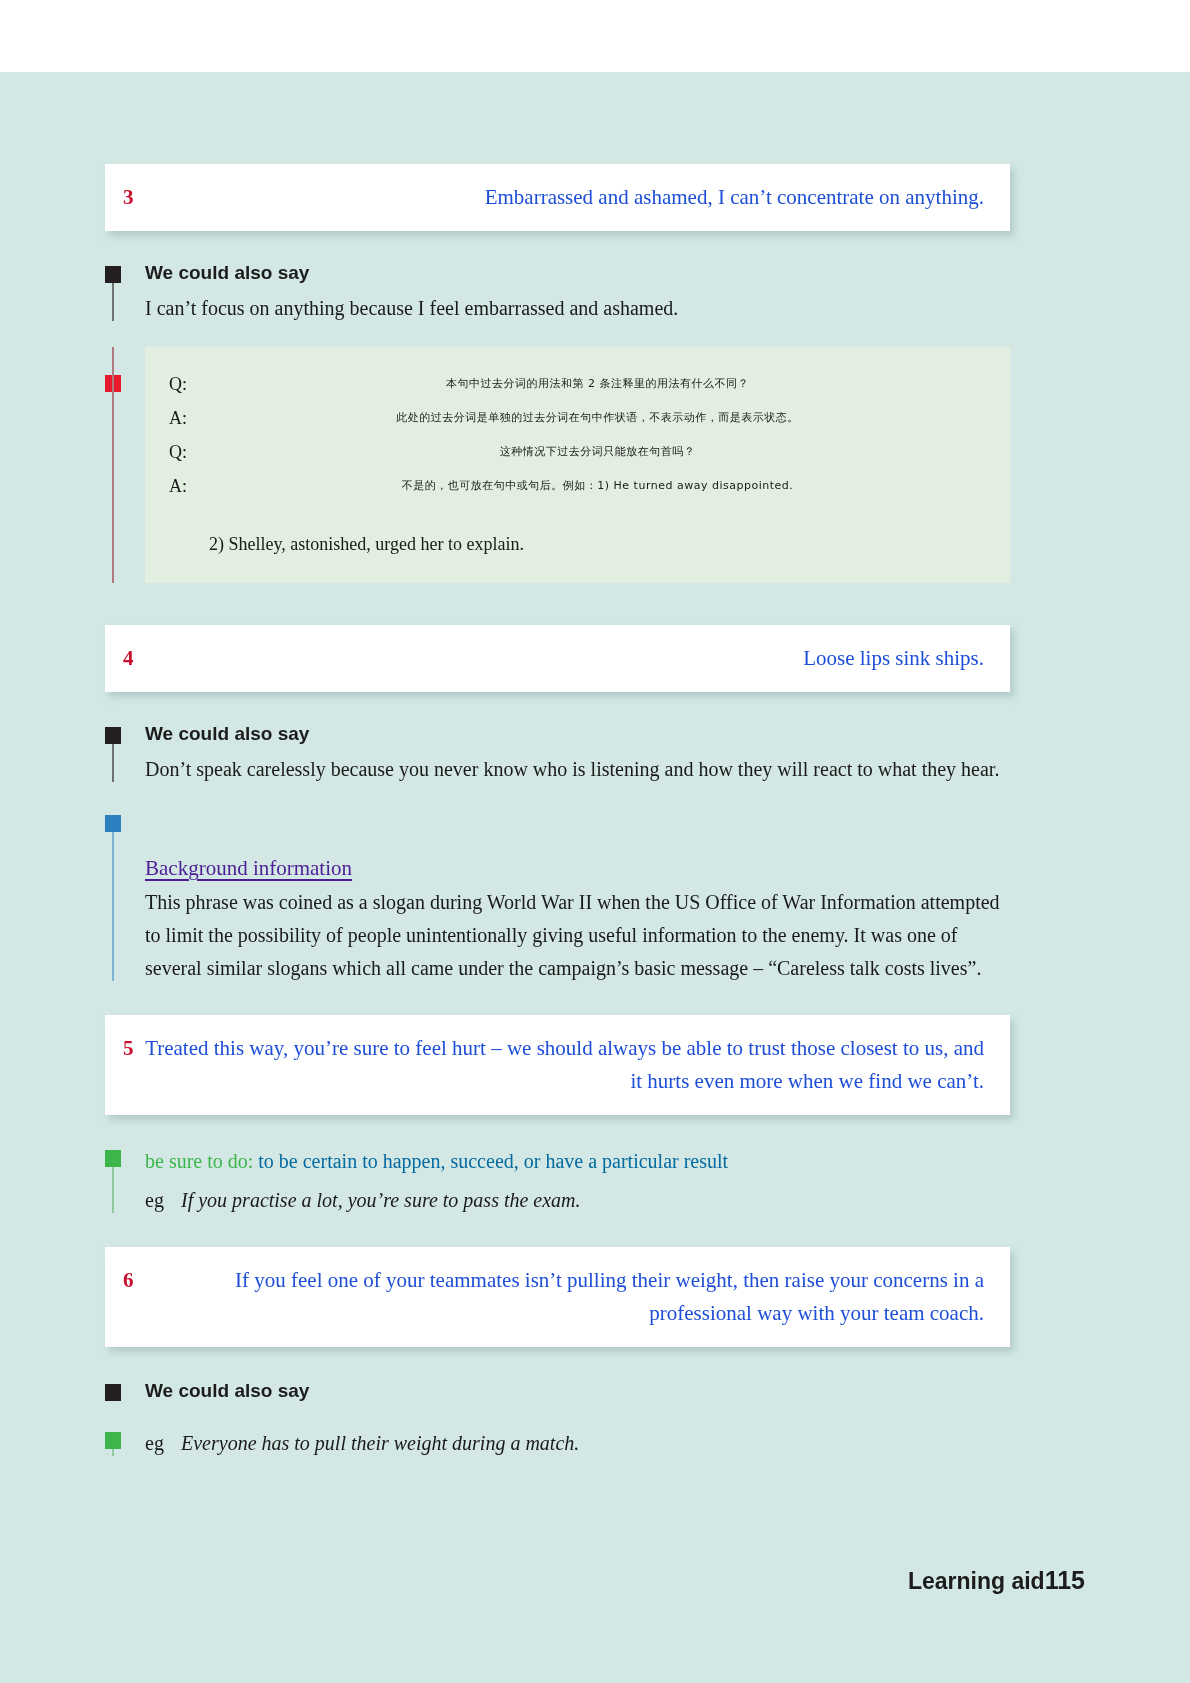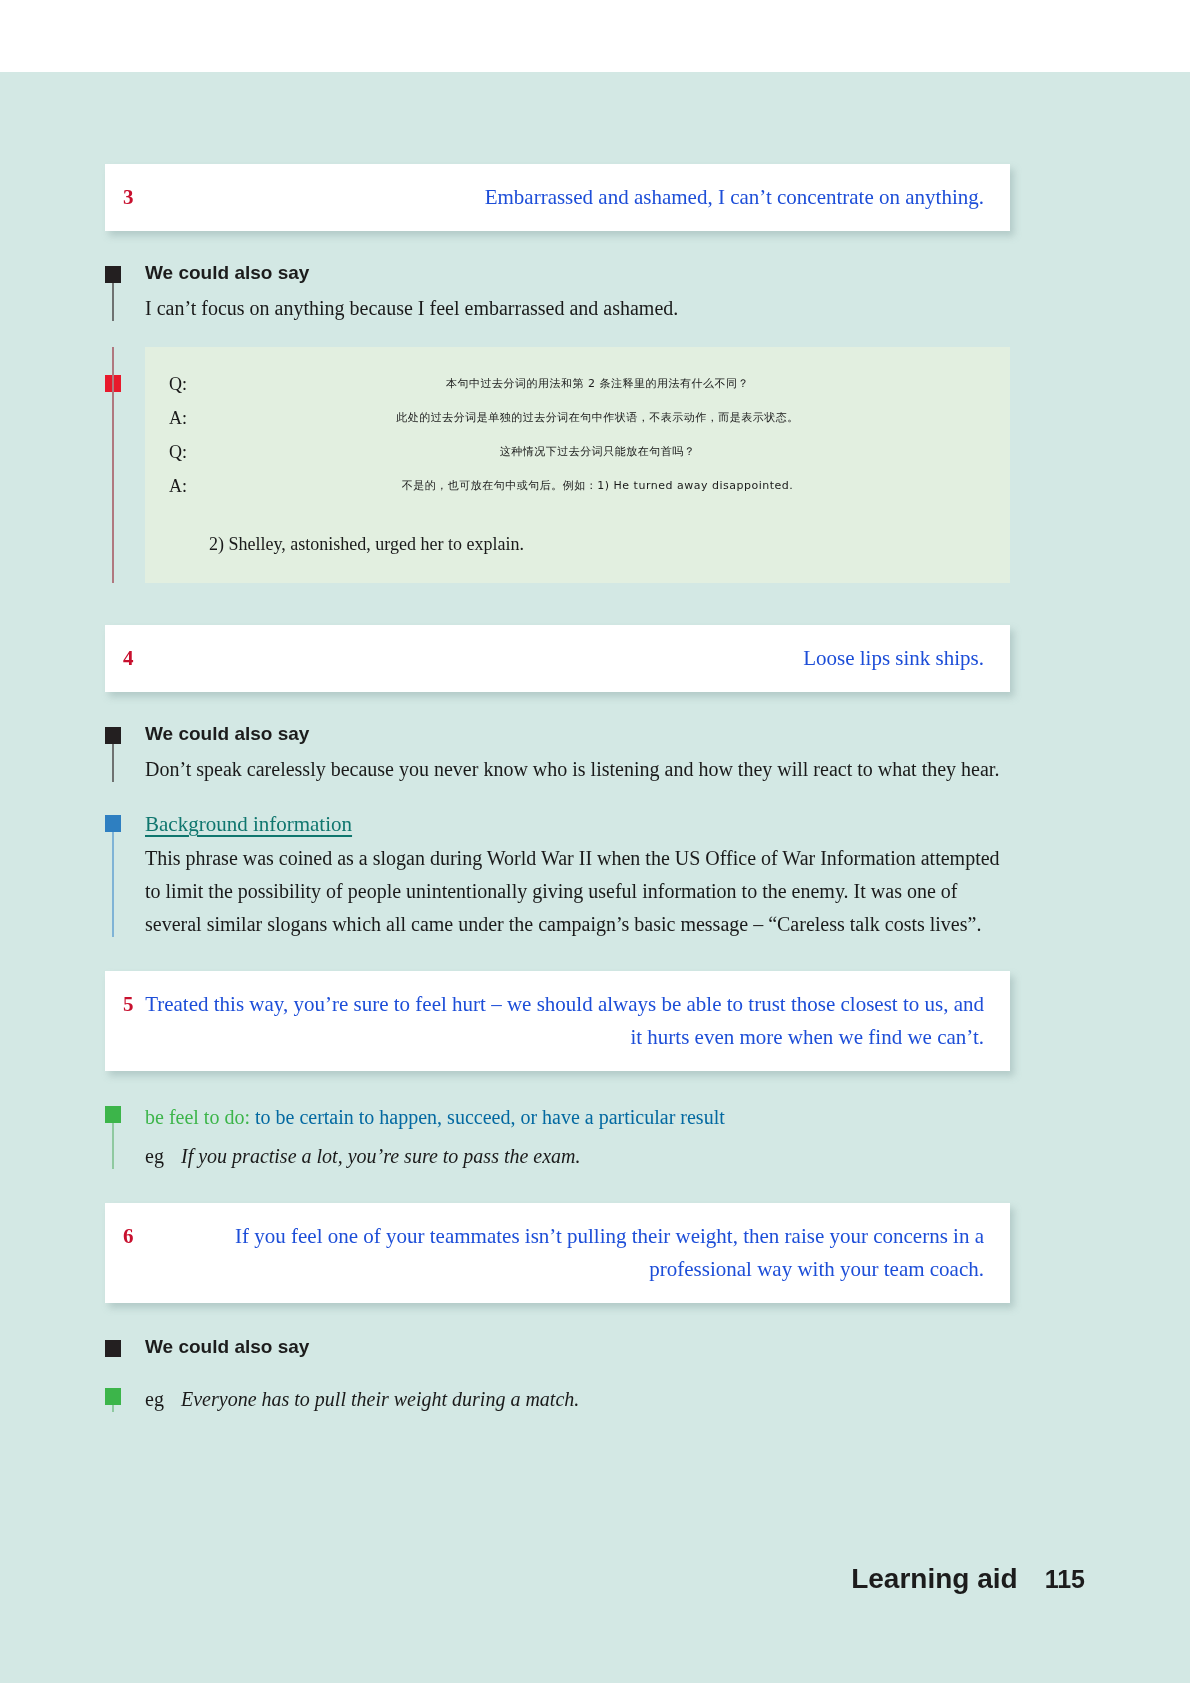--- a/index.html
+++ b/index.html
@@ -97,26 +97,27 @@
   .block-body {
     font-size: 20px;
     line-height: 33px;
     color: #1a1a1a;
     font-family: Liberation Serif, serif;
   }
 
   
   .bg-heading {
     display: inline-block;
-    color: #0f766e;
+    color: #4c1d95;
     font-size: 21px;
     line-height: 28px;
     text-decoration: underline;
     text-underline-offset: 4px;
     margin-bottom: 4px;
+    margin-top: 44px;
   }
 
   
   .qa-wrap {
     position: relative;
     margin-top: 22px;
     padding-left: 40px;
   }
   .qa-wrap .marker {
     position: absolute;
@@ -196,22 +197,21 @@
     position: absolute;
     right: 105px;
     bottom: 88px;
     display: flex;
     align-items: baseline;
     font-family: "Liberation Sans", sans-serif;
     font-weight: bold;
     color: #1c1c1c;
   }
   .footer-label {
-    font-size: 28px;
-    margin-right: 27px;
+    font-size: 23px;
   }
   .footer-page {
     font-size: 25px;
   }
 
   .gap-lg { height: 42px; }
   .gap-md { height: 30px; }
 </style>
 </head>
 <body>
@@ -288,21 +288,21 @@
       <div class="sentence-row">
         <span class="sentence-num">5</span>
         <span class="sentence-text">Treated this way, you’re sure to feel hurt – we should always be able to trust those closest to us, and it hurts even more when we find we can’t.</span>
       </div>
     </div>
 
     <div class="block m-green" style="margin-top:30px;">
       <span class="marker"></span>
       <span class="rule"></span>
       <div class="block-body">
-        <span class="vocab-term">be feel to do:</span>
+        <span class="vocab-term">be sure to do:</span>
         <span class="vocab-def">to be certain to happen, succeed, or have a particular result</span>
       </div>
       <div class="vocab-eg">
         <span class="eg-label">eg</span>
         <span class="eg-sentence">If you practise a lot, you’re sure to pass the exam.</span>
       </div>
     </div>
 
     <div class="gap-md"></div>
 

